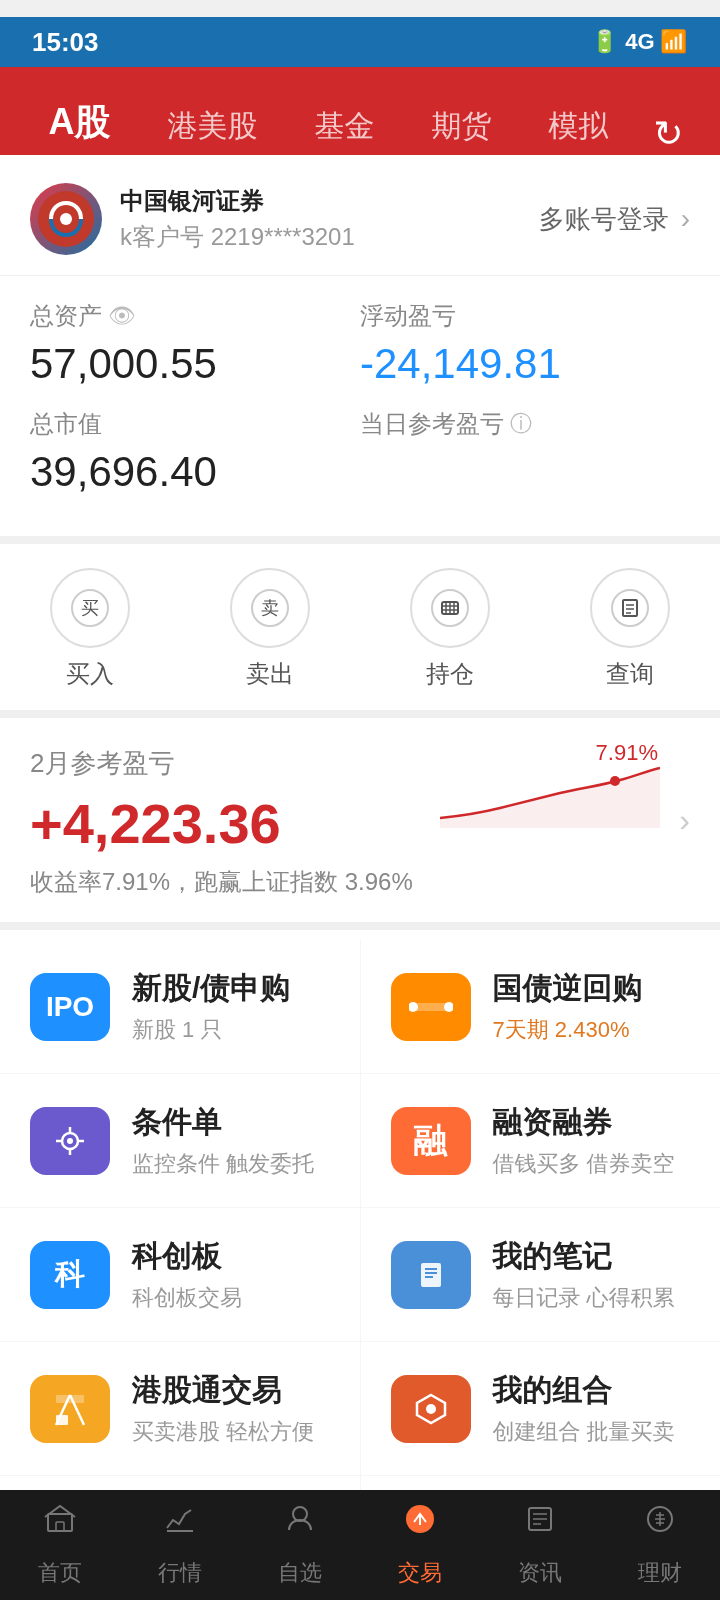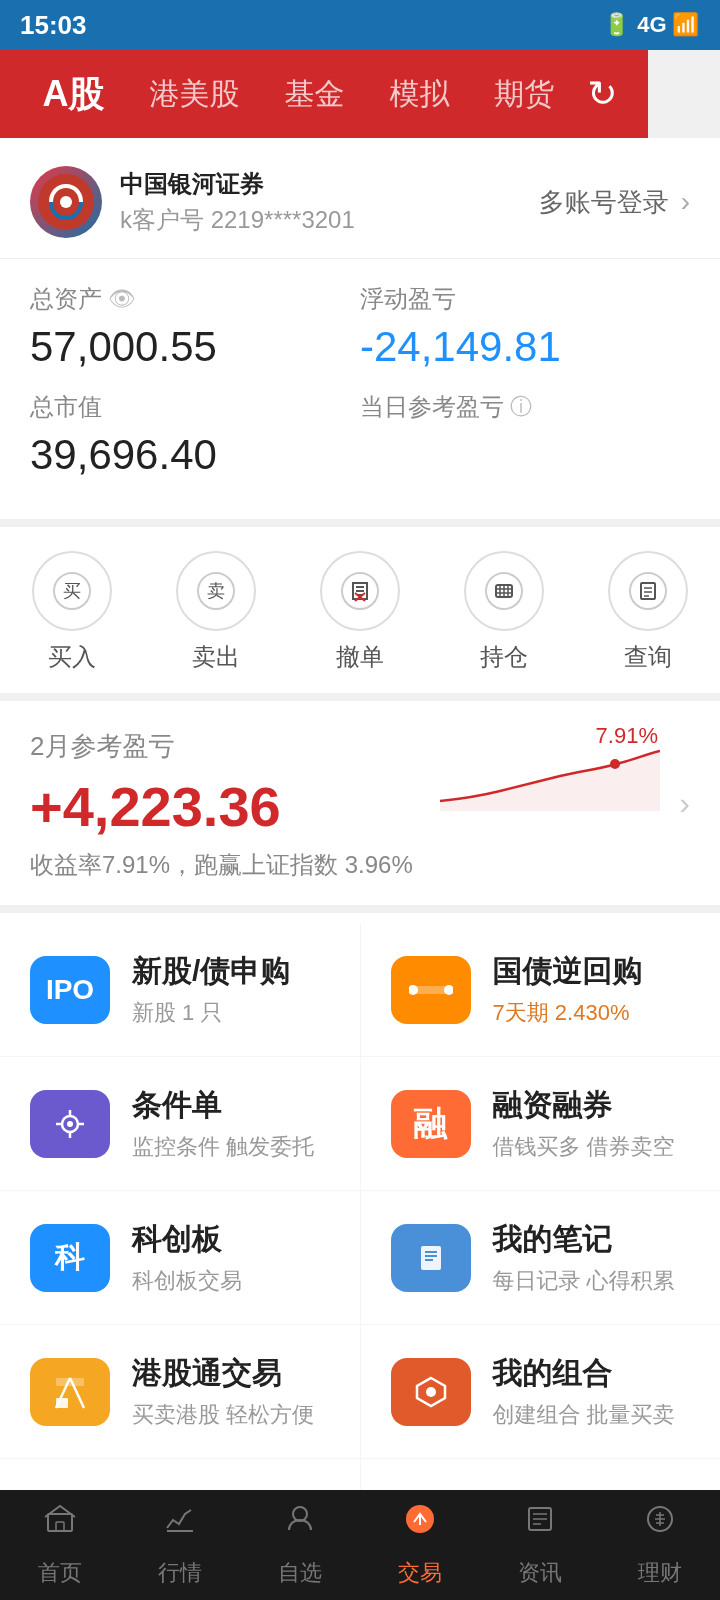--- a/index.html
+++ b/index.html
@@ -13,35 +13,36 @@
     }
 
     
     .status-bar {
       width: 720px;
       height: 50px;
       background: #1a6faf;
       display: flex;
       align-items: center;
       justify-content: space-between;
-      padding: 0 20px;
+      padding: 0 32px;
       color: white;
       font-size: 26px;
       font-weight: 600;
+      margin-top: 17px;
     }
     .status-bar-left { display: flex; align-items: center; gap: 4px; }
     .status-bar-right { display: flex; align-items: center; gap: 6px; font-size: 22px; }
 
     
     .top-nav {
-      width: 648px;
+      width: 720px;
       height: 88px;
       background: #d0292b;
       display: flex;
-      align-items: center;
+      align-items: flex-end;
       justify-content: space-around;
       padding: 0 20px;
     }
     .nav-item {
       font-size: 30px;
       color: rgba(255,255,255,0.75);
       font-weight: 400;
       cursor: pointer;
       padding: 8px 12px;
     }
@@ -221,22 +222,22 @@
     <span>🔋</span>
     <span>4G</span>
     <span>📶</span>
   </div>
 </div>
 
 <div class="top-nav">
   <span class="nav-item active">A股</span>
   <span class="nav-item">港美股</span>
   <span class="nav-item">基金</span>
+  <span class="nav-item">期货</span>
   <span class="nav-item">模拟</span>
-  <span class="nav-item">期货</span>
   <span class="nav-refresh">↻</span>
 </div>
 
 <div class="account-section">
   <div class="account-left">
     <div class="broker-logo">
       <svg width="60" height="60" viewBox="0 0 60 60">
         <circle cx="30" cy="30" r="28" fill="#c0392b"></circle>
         <path d="M15 30 C15 20 22 14 30 14 C38 14 45 20 45 30" stroke="white" stroke-width="4" fill="none"></path>
         <path d="M15 30 C15 40 22 46 30 46 C38 46 45 40 45 30" stroke="#1a6faf" stroke-width="4" fill="none"></path>
@@ -293,34 +294,20 @@
     <span class="action-label">买入</span>
   </div>
   <div class="action-btn">
     <div class="action-icon-circle">
       <svg width="40" height="40" viewBox="0 0 40 40">
         <circle cx="20" cy="20" r="18" fill="none" stroke="#ccc" stroke-width="2"></circle>
         <text x="20" y="26" text-anchor="middle" font-size="18" fill="#555">卖</text>
       </svg>
     </div>
     <span class="action-label">卖出</span>
-  </div>
-  <div class="action-btn">
-    <div class="action-icon-circle">
-      <svg width="40" height="40" viewBox="0 0 40 40">
-        <circle cx="20" cy="20" r="18" fill="none" stroke="#ccc" stroke-width="2"></circle>
-        <rect x="13" y="12" width="14" height="16" fill="none" stroke="#555" stroke-width="2"></rect>
-        <line x1="16" y1="16" x2="24" y2="16" stroke="#555" stroke-width="2"></line>
-        <line x1="16" y1="20" x2="24" y2="20" stroke="#555" stroke-width="2"></line>
-        <line x1="17" y1="24" x2="23" y2="24" stroke="#555" stroke-width="2"></line>
-        <line x1="15" y1="22" x2="25" y2="30" stroke="#d0292b" stroke-width="2"></line>
-        <line x1="25" y1="22" x2="15" y2="30" stroke="#d0292b" stroke-width="2"></line>
-      </svg>
-    </div>
-    <span class="action-label">撤单</span>
   </div>
   <div class="action-btn">
     <div class="action-icon-circle">
       <svg width="40" height="40" viewBox="0 0 40 40">
         <circle cx="20" cy="20" r="18" fill="none" stroke="#ccc" stroke-width="2"></circle>
         <rect x="12" y="14" width="16" height="12" rx="2" fill="none" stroke="#555" stroke-width="2"></rect>
         <line x1="16" y1="14" x2="16" y2="26" stroke="#555" stroke-width="1.5"></line>
         <line x1="20" y1="14" x2="20" y2="26" stroke="#555" stroke-width="1.5"></line>
         <line x1="24" y1="14" x2="24" y2="26" stroke="#555" stroke-width="1.5"></line>
         <line x1="12" y1="18" x2="28" y2="18" stroke="#555" stroke-width="1.5"></line>

